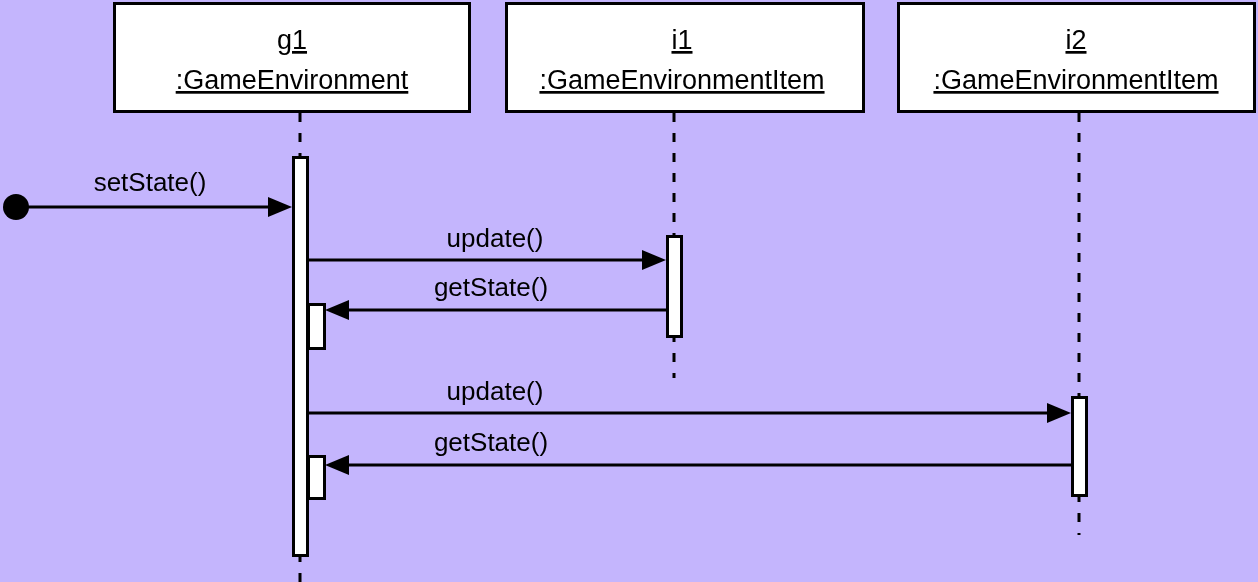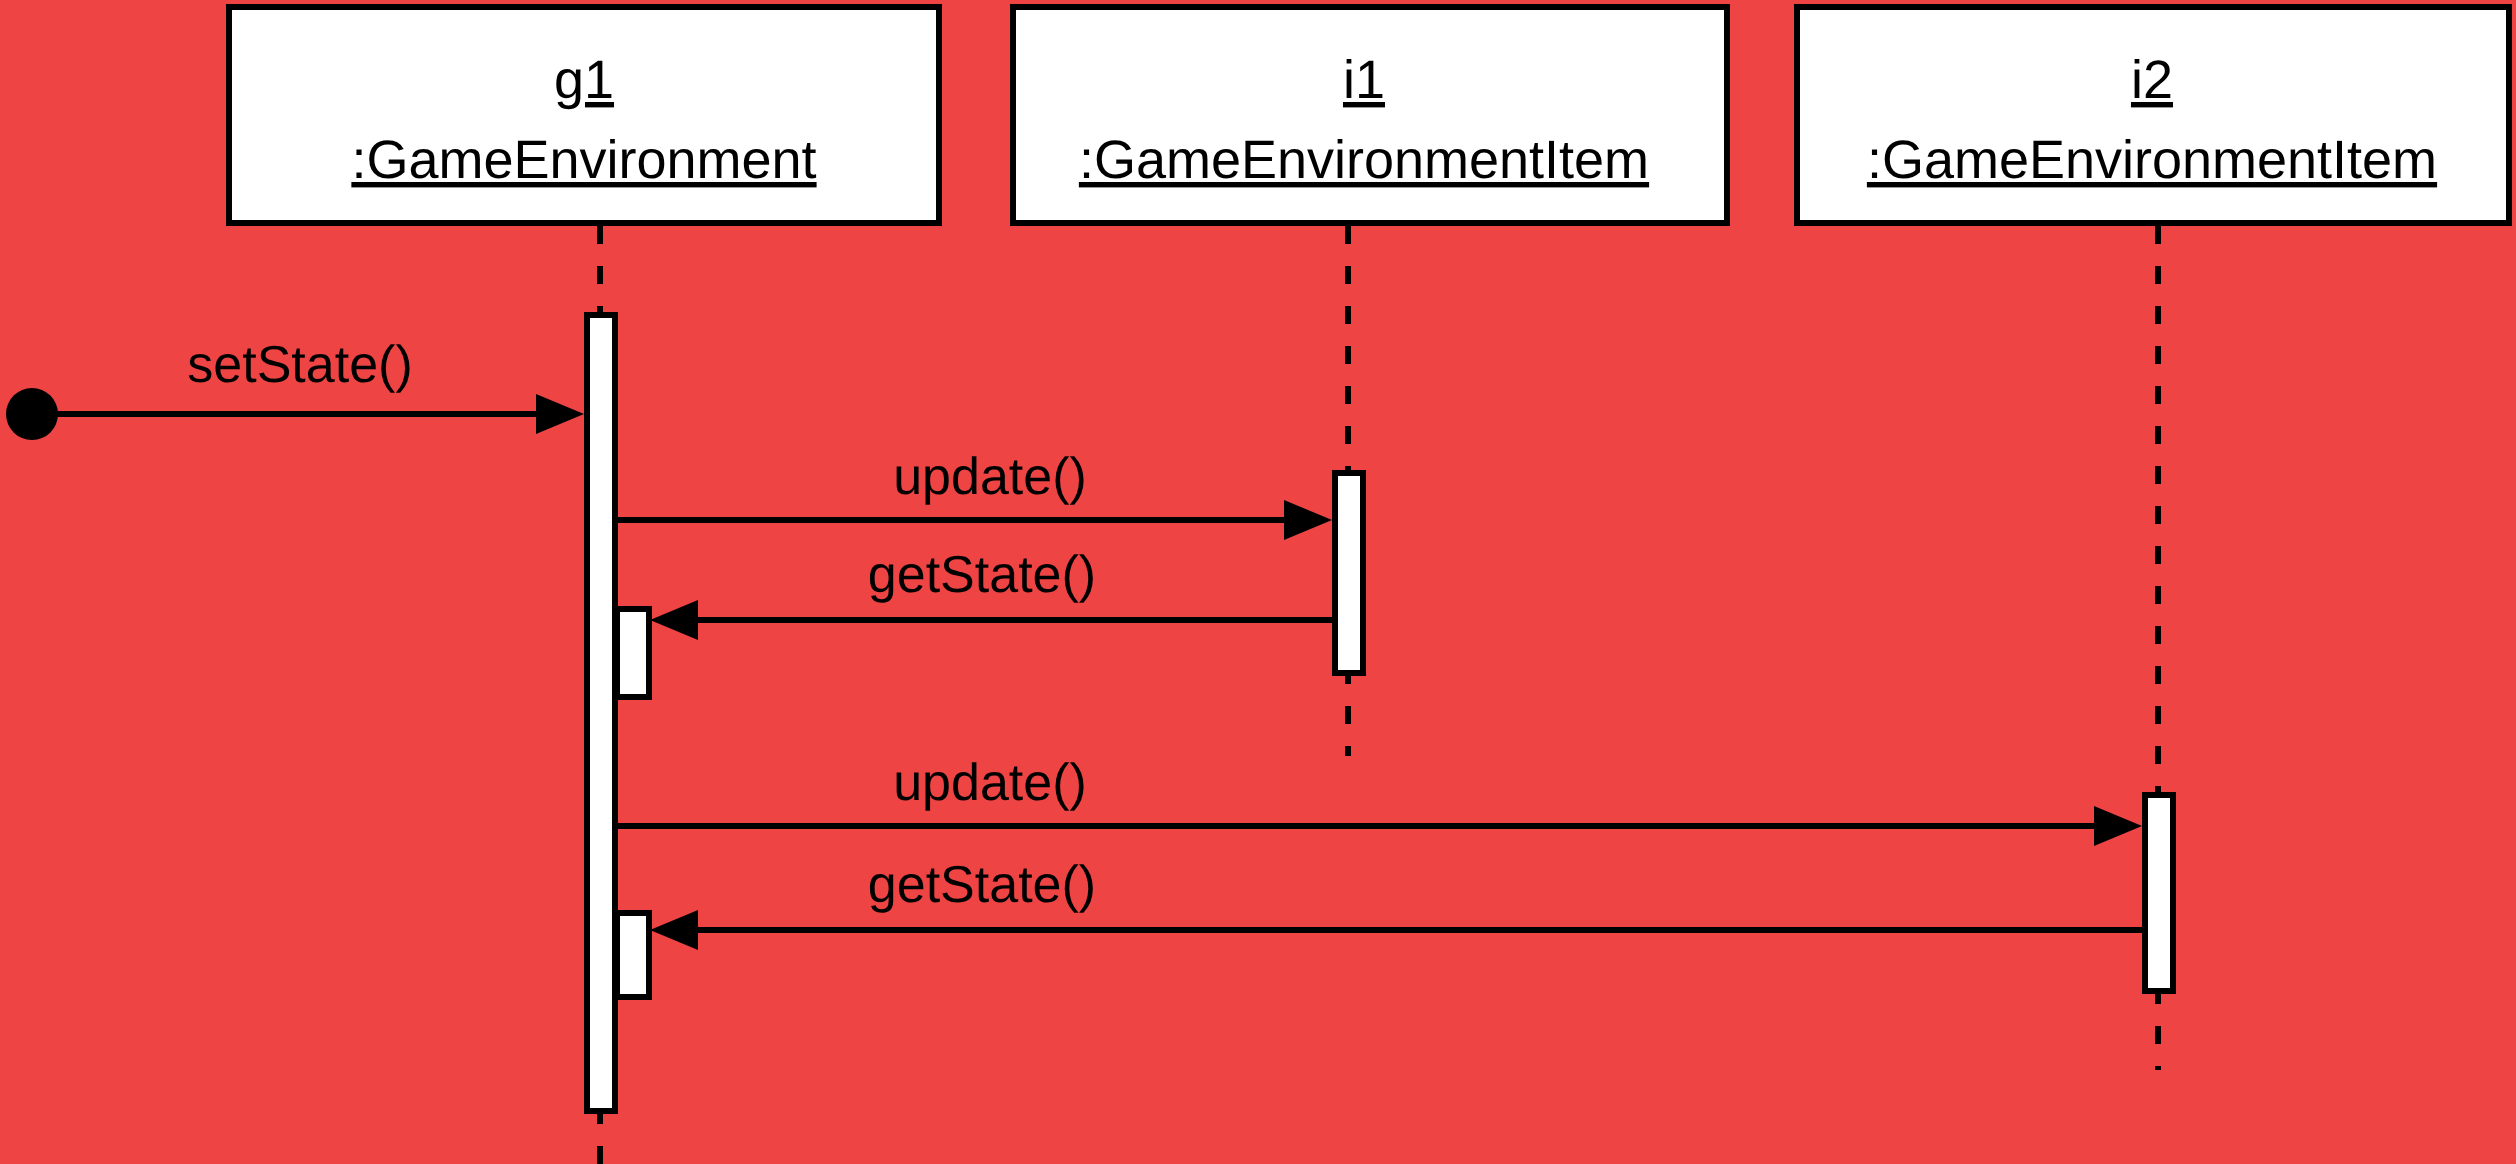--- a/index.html
+++ b/index.html
@@ -8,21 +8,21 @@
     background: #ffffff;
   }
   body {
     font-family: "Liberation Sans", sans-serif;
     color: #000000;
   }
   #diagram-root {
     position: relative;
     width: 1258px;
     height: 582px;
-    background: #ef4444;
+    background: #c4b5fd;
     overflow: hidden;
   }
   svg.diagram-canvas {
     position: absolute;
     left: 0;
     top: 0;
     width: 1258px;
     height: 582px;
     display: block;
   }

